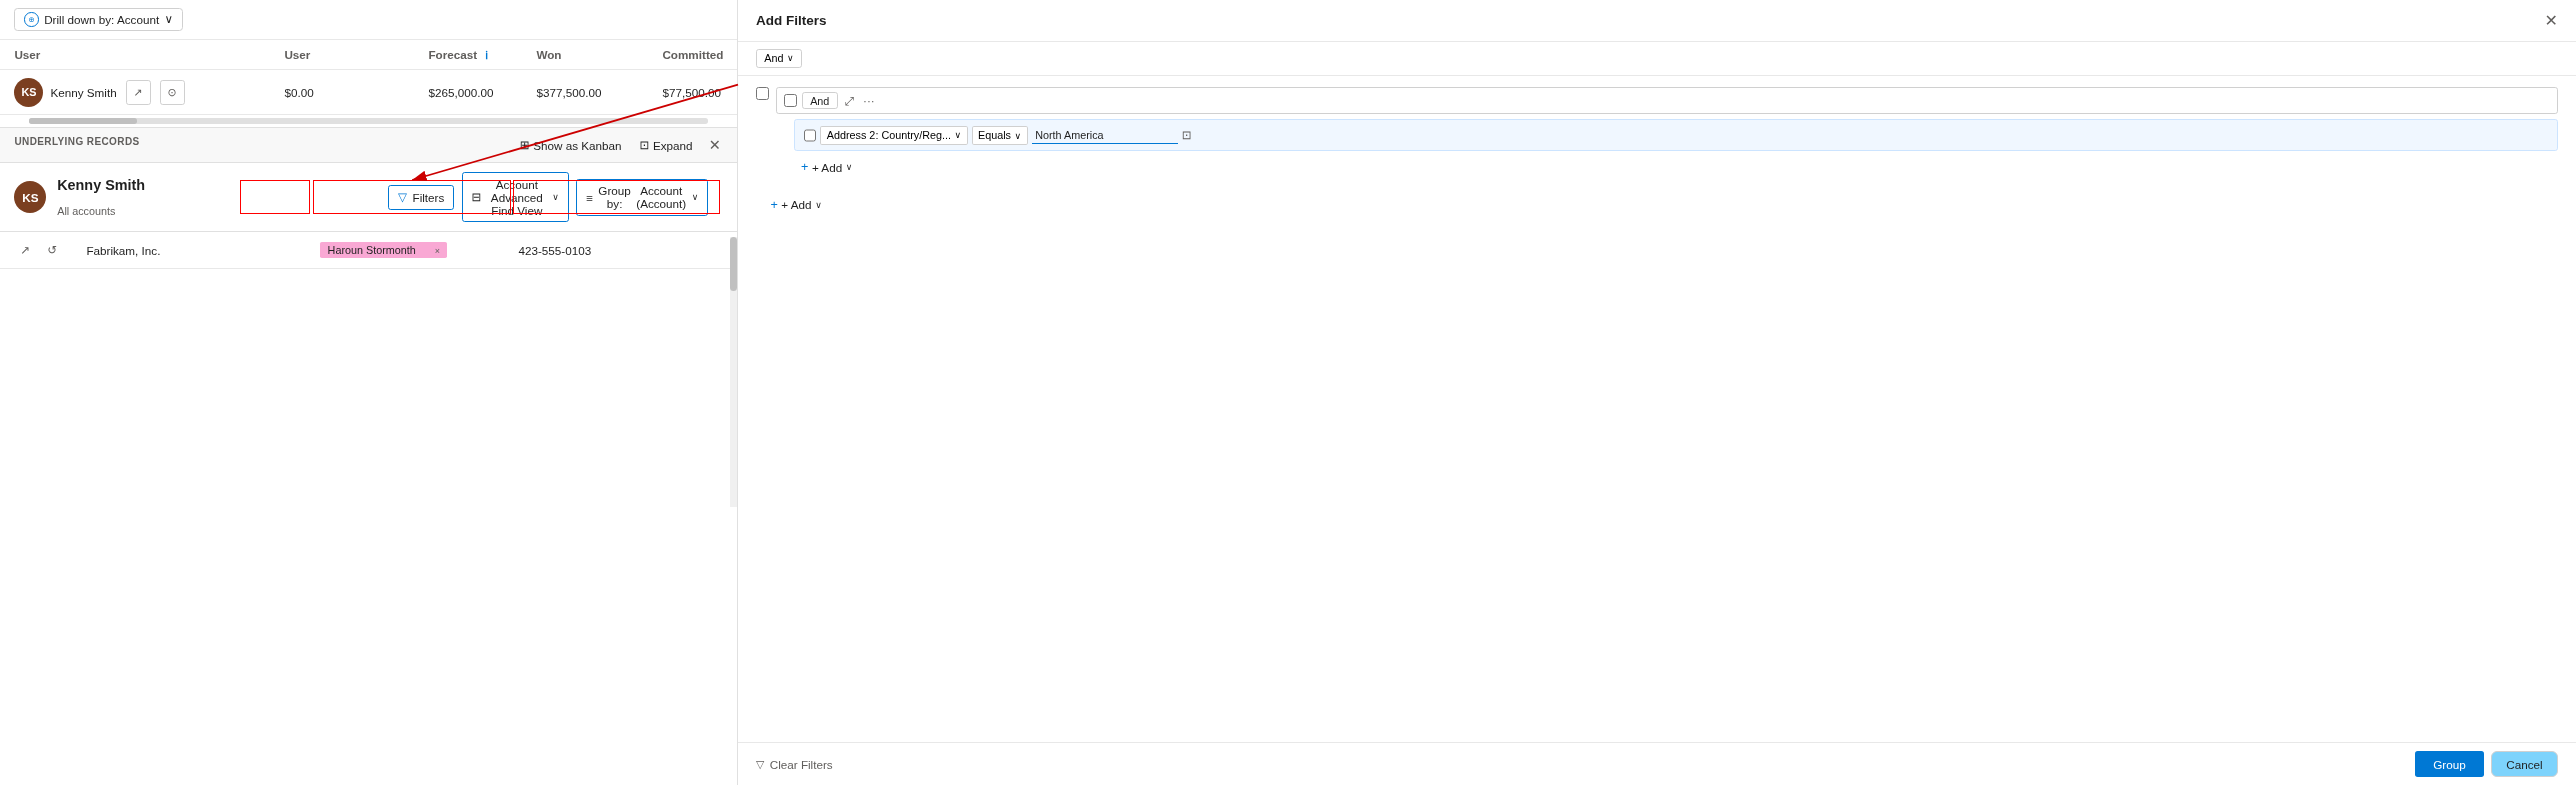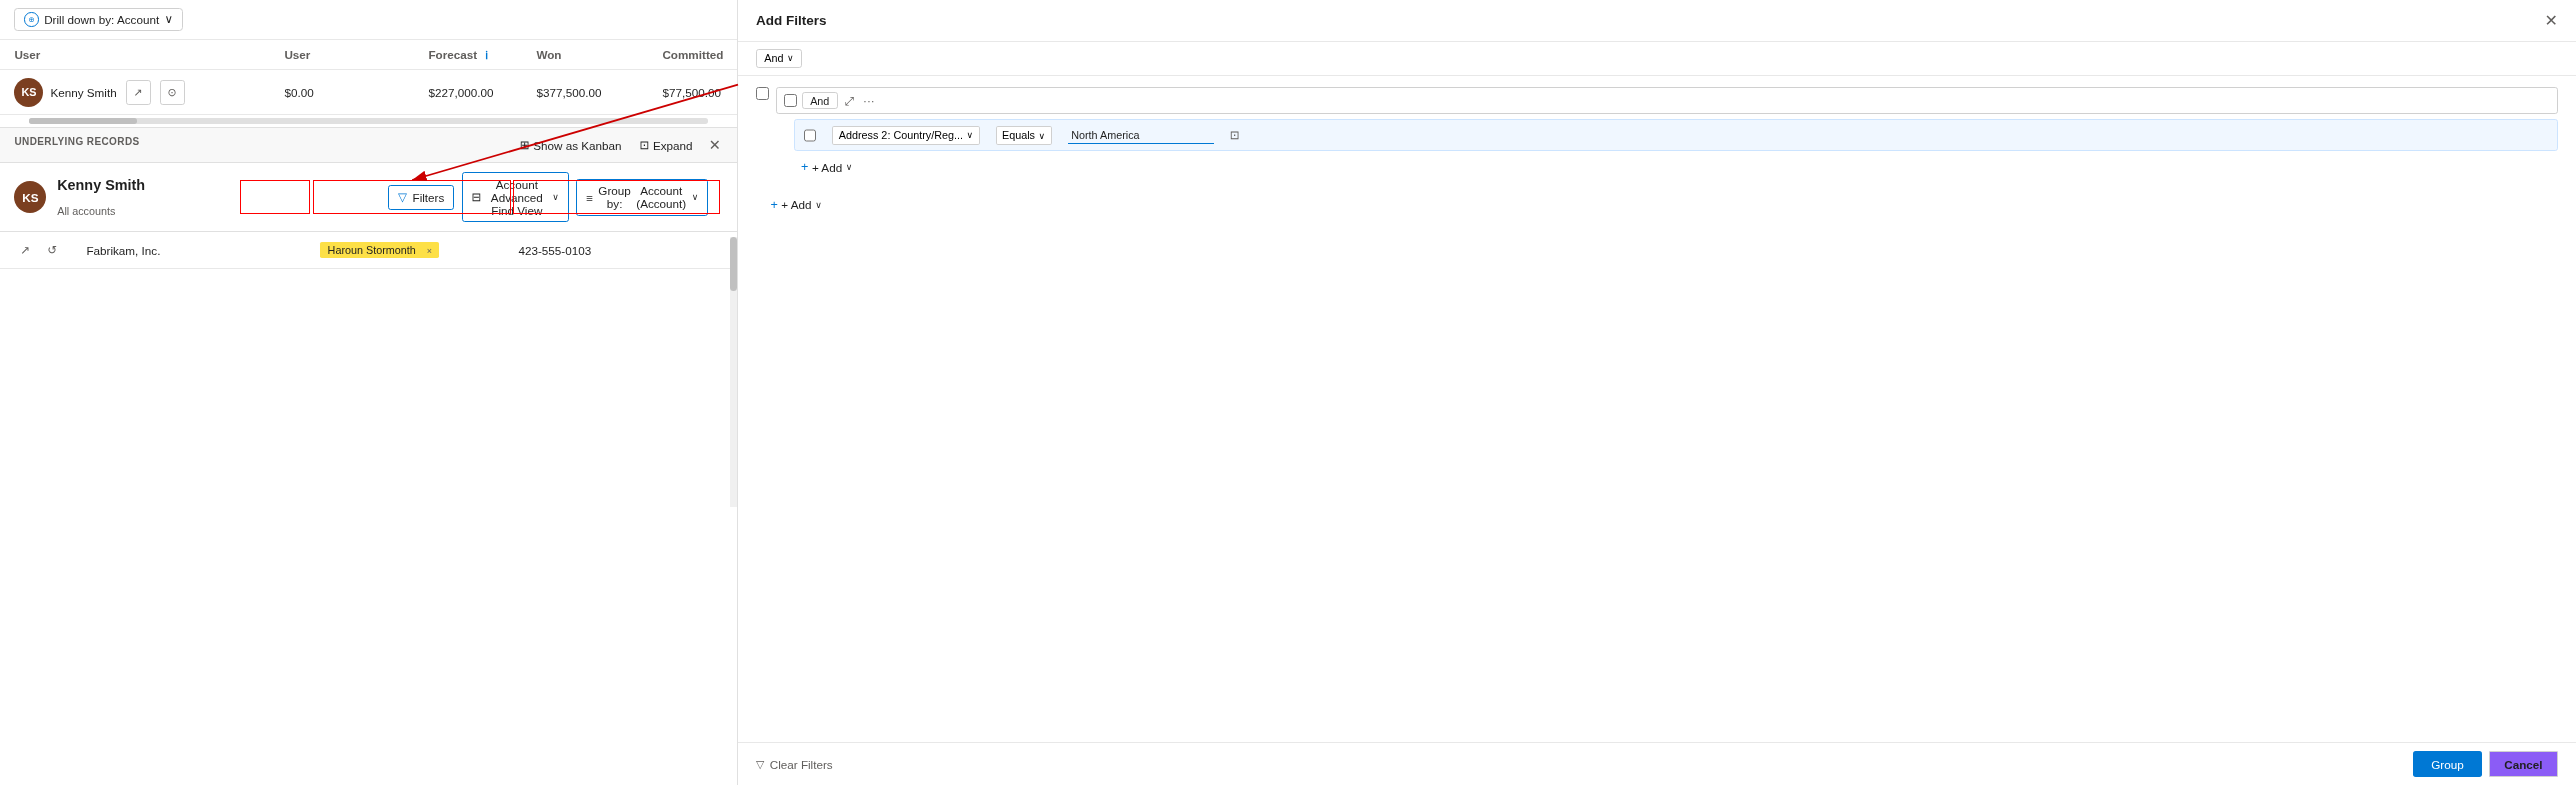--- a/index.html
+++ b/index.html
@@ -207,22 +207,22 @@
     }
     .sort-icon { font-size: 9px; margin-left: 3.6px; color: #605e5c; }
     .action-icons { display: flex; gap: 5.4px; }
     .action-icon {
       width: 21.6px; height: 21.6px;
       display: flex; align-items: center; justify-content: center;
       cursor: pointer; color: #605e5c; font-size: 11.7px;
       border: none; background: none;
     }
     .contact-tag {
-      display: inline-flex; align-items: flex-end; gap: 11px;
-      background: #fde047;
+      display: inline-flex; align-items: flex-end; gap: 19px;
+      background: #f9a8d4;
       border-radius: 1.8px;
       padding: 1.8px 7.2px;
       font-size: 10.8px;
     }
     .contact-tag-close { cursor: pointer; color: #605e5c; font-size: 9px; }
 
     
     .v-scrollbar {
       position: absolute;
       right: 0; top: 237px;
@@ -316,25 +316,24 @@
       font-size: 11.7px; color: #605e5c;
     }
     .bottom-right { display: flex; gap: 7.2px; }
     .apply-btn {
       background: #0078d4; color: #fff;
       border: none; border-radius: 2.7px;
       padding: 5.4px 18px; font-size: 11.7px;
       cursor: pointer; font-weight: 500;
     }
     .cancel-btn {
-      background: #8b5cf6; color: #1f1f1f;
-      border: 0.9px solid #d0d0d0; border-radius: 1px;
+      background: #7dd3fc; color: #1f1f1f;
+      border: 0.9px solid #d0d0d0; border-radius: 6px;
       padding: 5.4px 14.4px; font-size: 11.7px;
       cursor: pointer;
-      font-weight: bold;
     }
 
     
     .highlight-box {
       position: absolute;
       border: 1.8px solid red;
       pointer-events: none;
     }
 
     
@@ -376,21 +375,21 @@
     <div style="display:flex;align-items:center;gap:5.4px;">
       <span>Kenny Smith</span>
       <button class="icon-btn">
         <span>↗</span>
       </button>
       <button class="icon-btn">
         <span>⊙</span>
       </button>
     </div>
     <div>$0.00</div>
-    <div>$227,000.00</div>
+    <div>$265,000.00</div>
     <div>$377,500.00</div>
     <div>$77,500.00</div>
     <div>$0.00</div>
   </div>
 
   <div style="padding: 3.6px 14.4px;">
     <div class="scroll-track">
       <div class="scroll-thumb"></div>
     </div>
   </div>
@@ -479,21 +478,21 @@
       <div style="flex:1;">
 
         <div style="display:flex;align-items:center;gap:5.4px;margin-bottom:5.4px;border:0.9px solid #d0d0d0;padding:3.6px 7.2px;border-radius:2.7px;">
           <input type="checkbox" class="condition-checkbox" style="">
           <div class="and-label">And</div>
           <button class="expand-icon-btn">⤢</button>
           <button class="more-icon-btn">···</button>
         </div>
 
         <div style="padding-left:18px;">
-          <div style="display:flex;align-items:center;gap:16px;border:0.9px solid #cce4ff;background:#f0f7ff;border-radius:2.7px;padding:5.4px 9px;">
+          <div style="display:flex;align-items:center;gap:4px;border:0.9px solid #cce4ff;background:#f0f7ff;border-radius:2.7px;padding:5.4px 9px;">
             <input type="checkbox" class="condition-checkbox" style="">
 
             <div style="display:flex;align-items:center;border:0.9px solid #d0d0d0;background:#fff;border-radius:1.8px;padding:2.7px 5.4px;">
               <span style="font-size:10.8px;">Address 2: Country/Reg...</span>
               <span style="font-size:9px;margin-left:3.6px;">∨</span>
             </div>
 
             <div style="display:flex;align-items:flex-end;border:0.9px solid #d0d0d0;background:#fff;border-radius:1.8px;padding:2.7px 5.4px;">
               <span style="font-size:10.8px;">Equals</span>
               <span style="font-size:9px;margin-left:3.6px;">∨</span>

